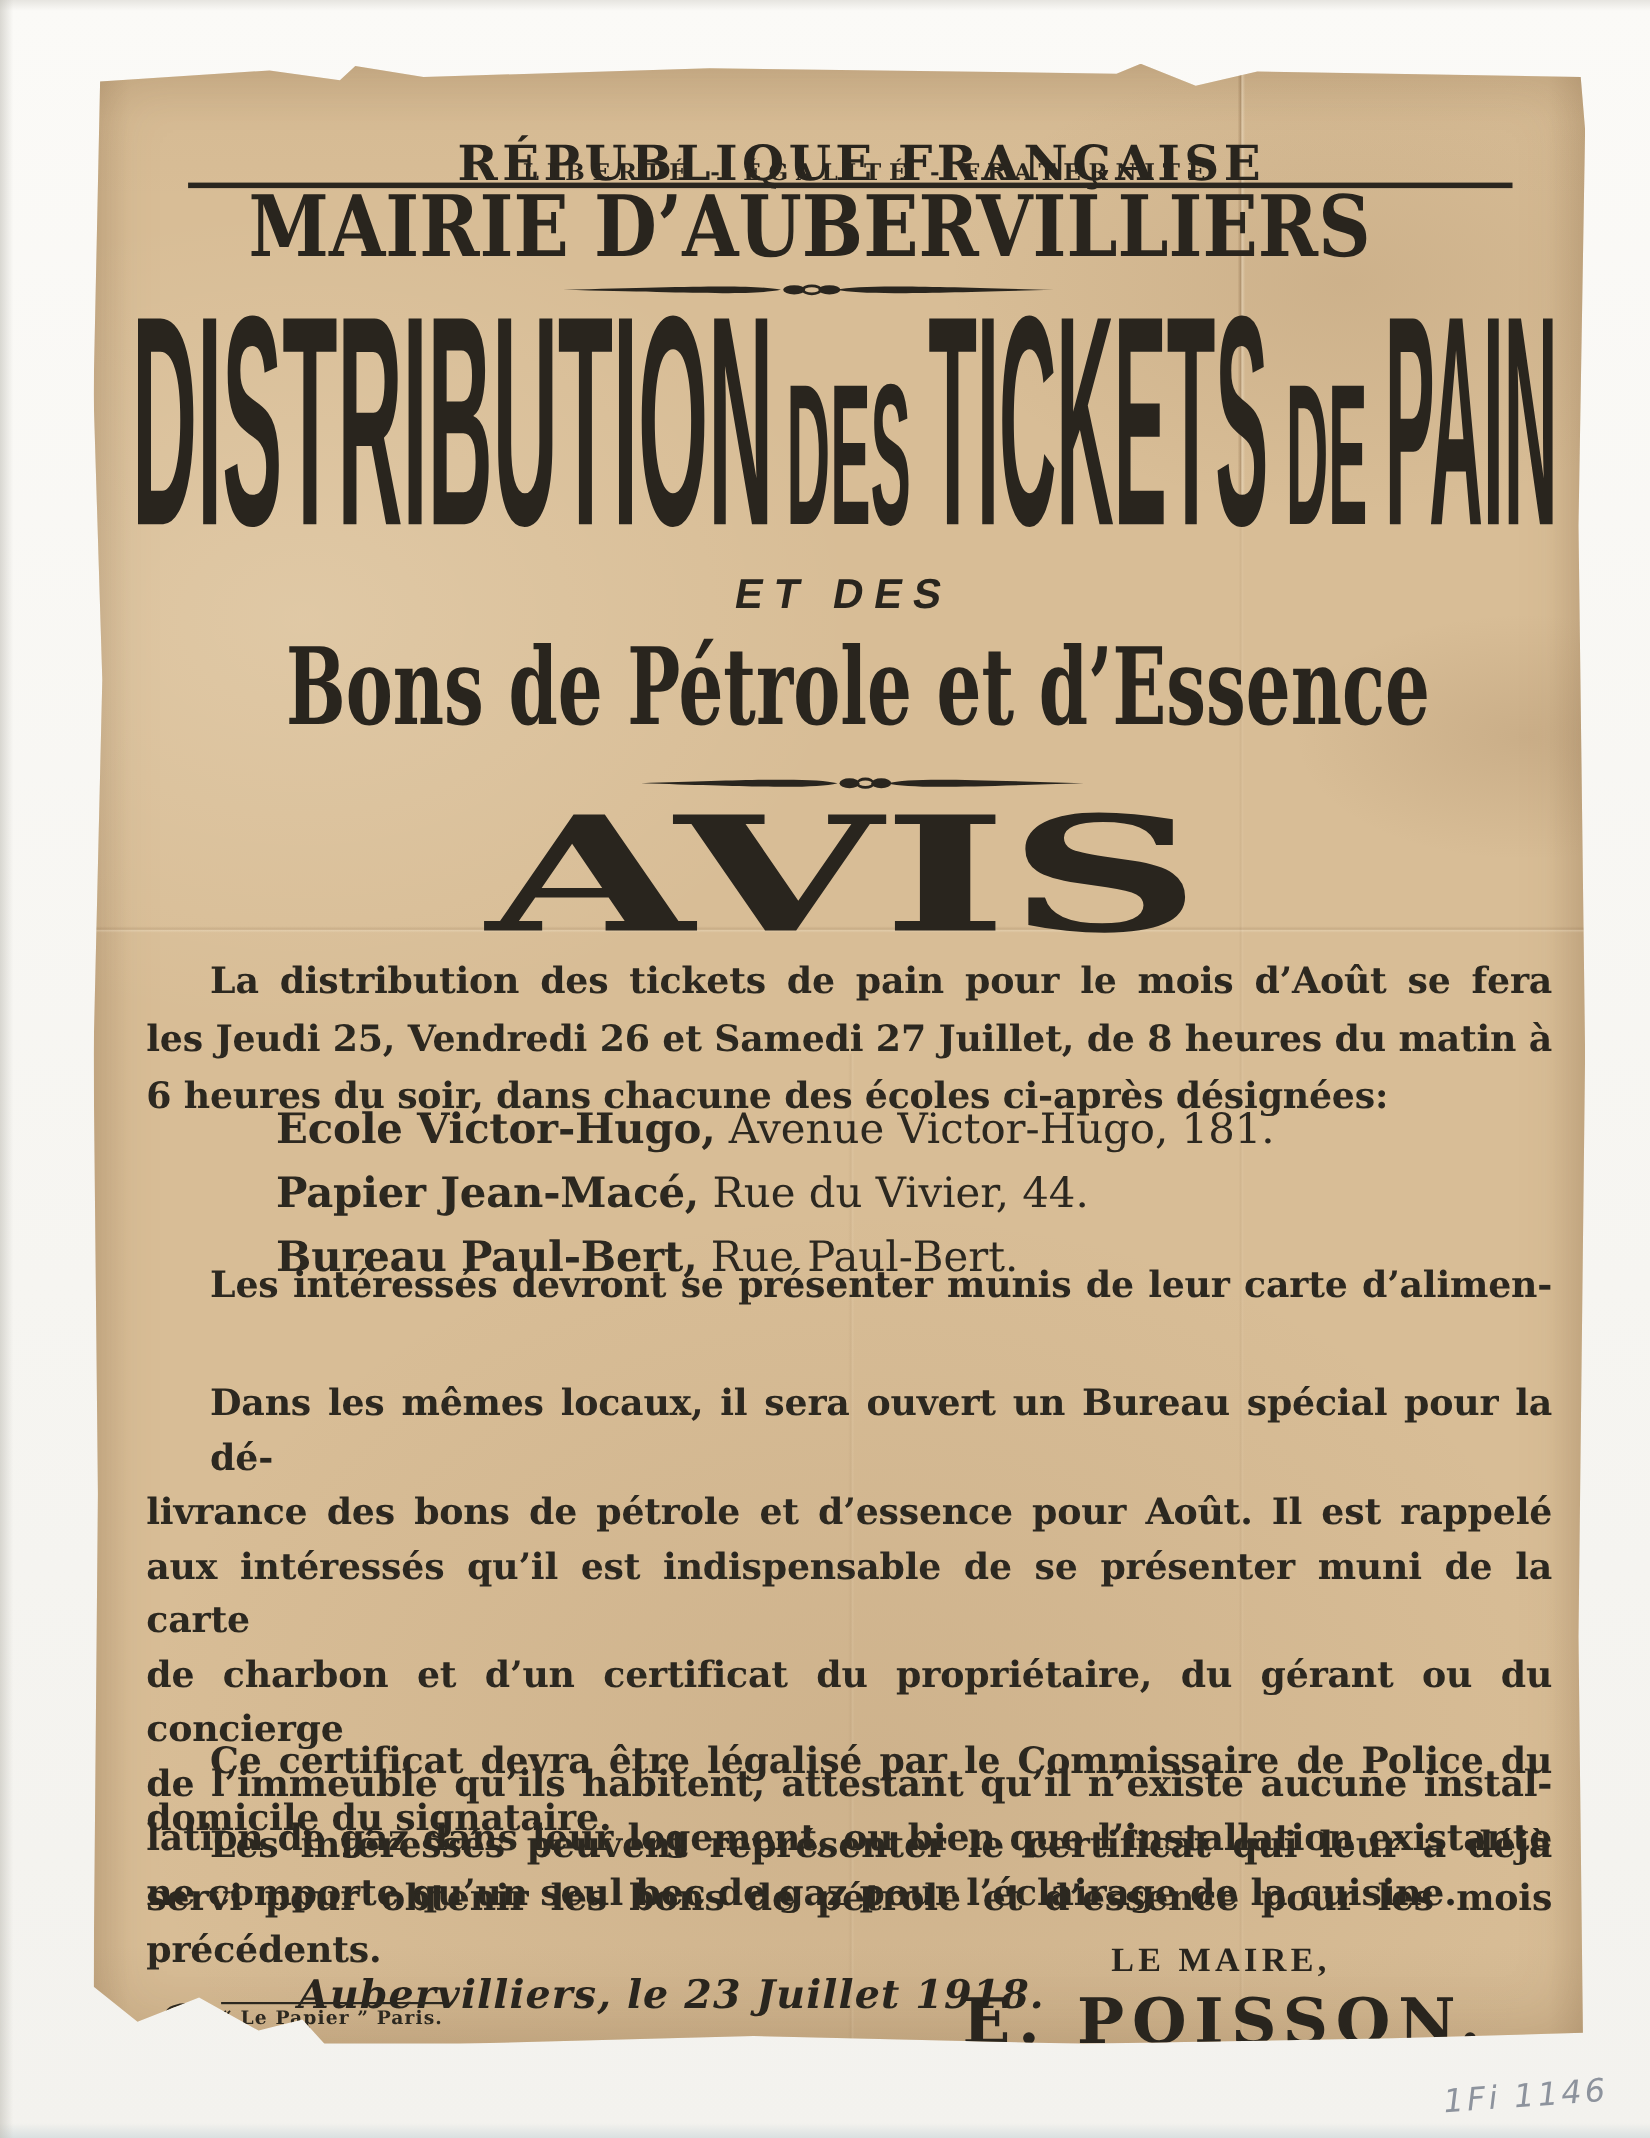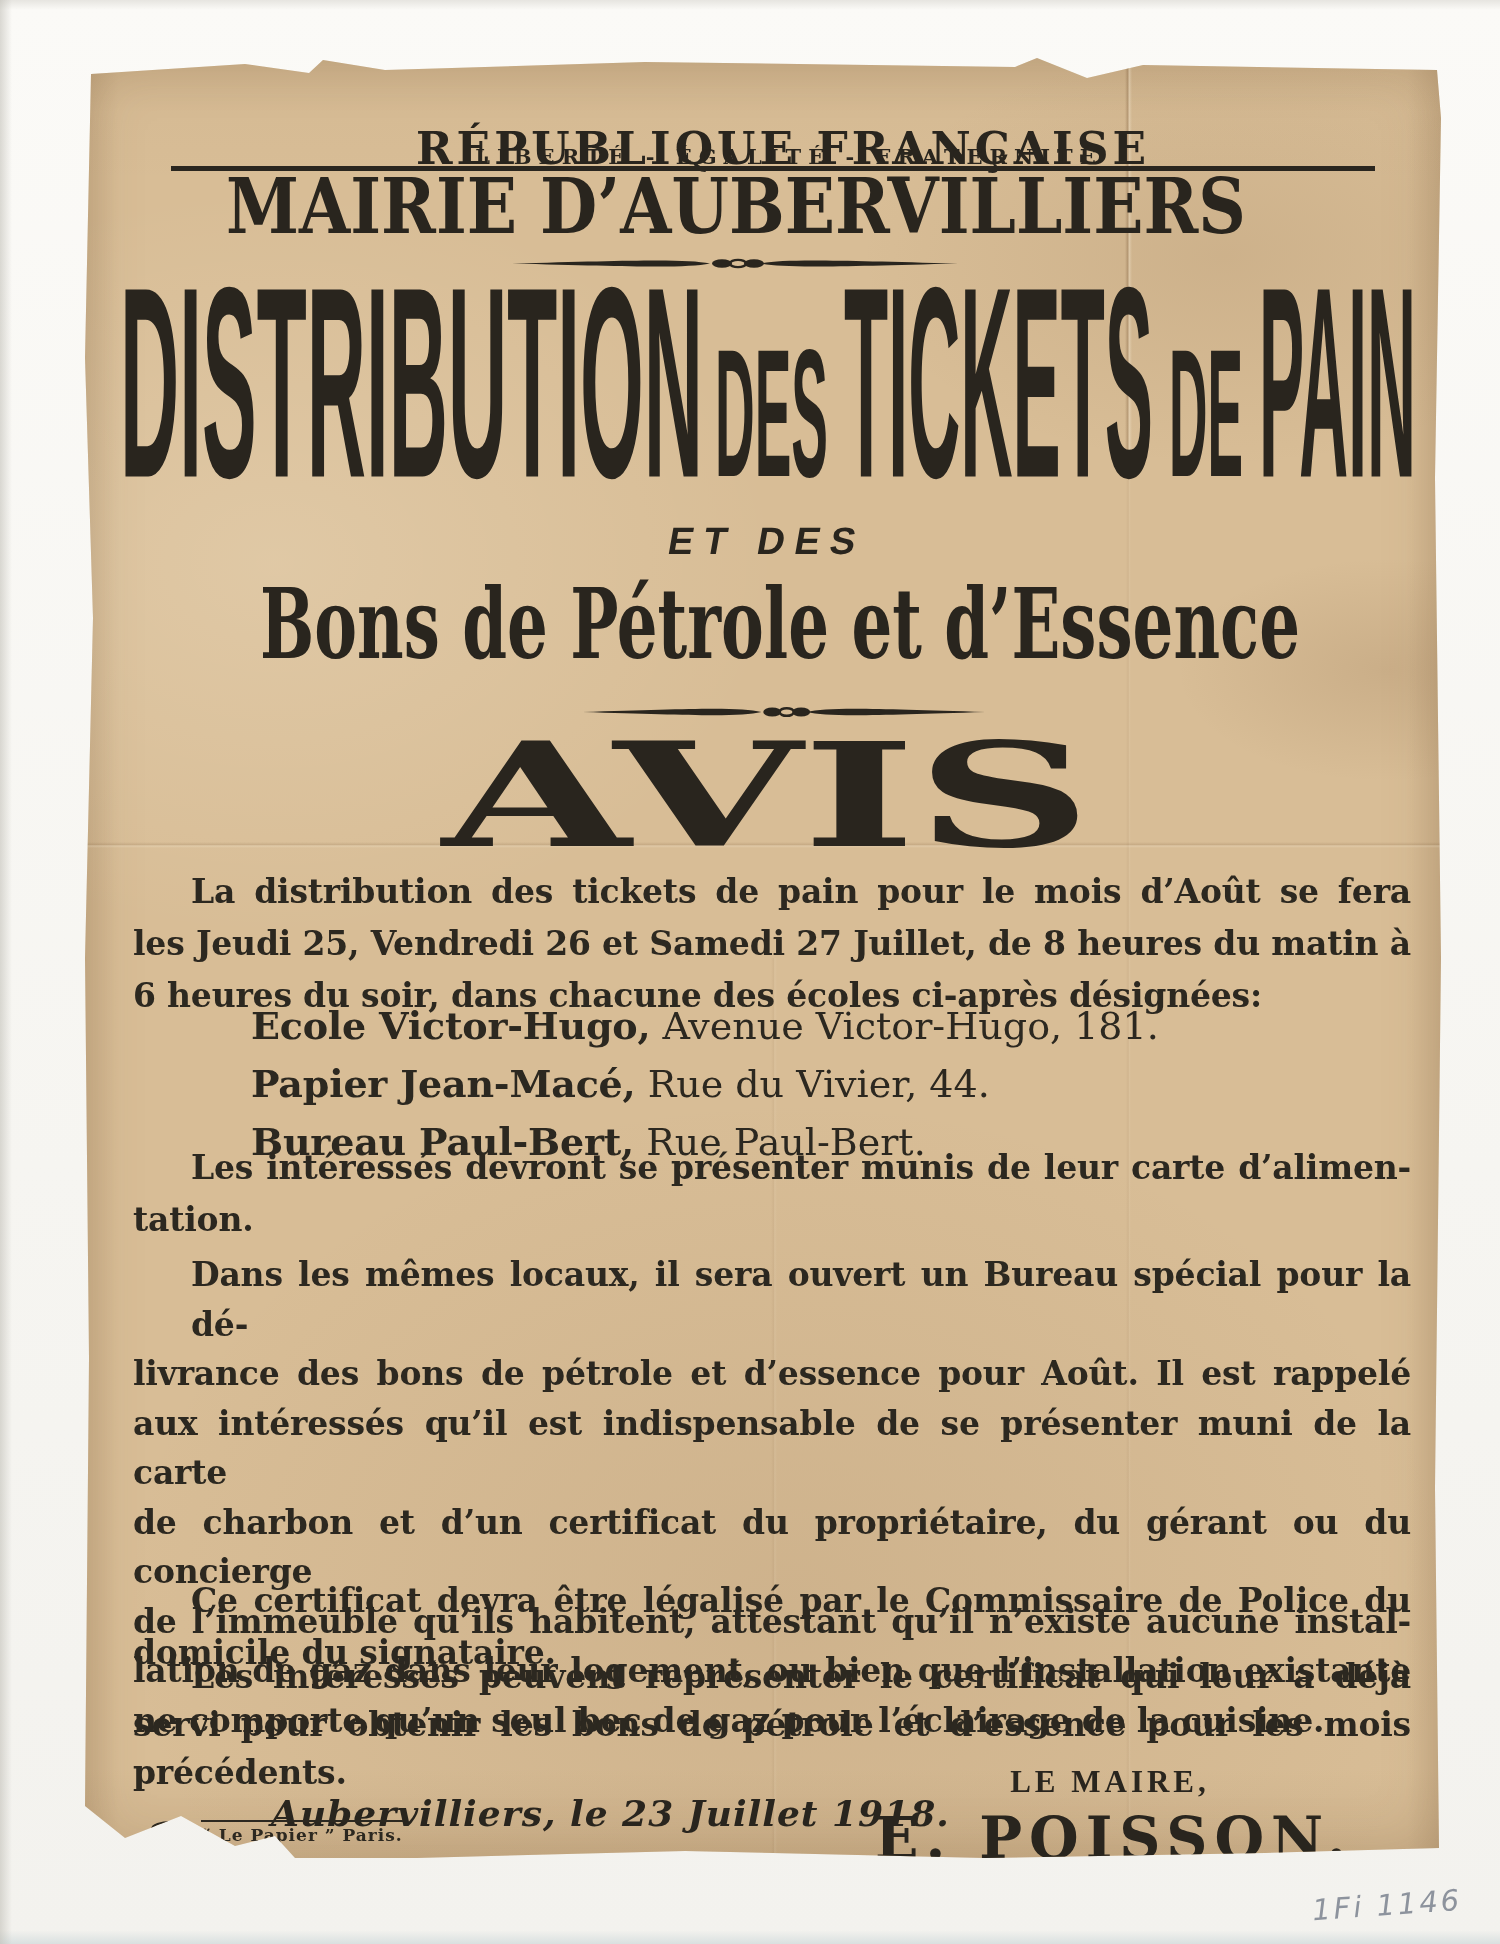--- a/index.html
+++ b/index.html
@@ -172,21 +172,20 @@
     <div>
       <span class="school-name">Papier Jean-Macé,</span><span class="school-addr">Rue du Vivier, 44.</span>
     </div>
     <div>
       <span class="school-name">Bureau Paul-Bert,</span><span class="school-addr">Rue Paul-Bert.</span>
     </div>
   </div>
 
   <div class="abs bodytext para2">
     <div class="jline indent">Les intéressés devront se présenter munis de leur carte d’alimen-</div>
-    <div class="jline lastline">tation.</div>
   </div>
 
   <div class="abs bodytext para3">
     <div class="jline indent">Dans les mêmes locaux, il sera ouvert un Bureau spécial pour la dé-</div>
     <div class="jline">livrance des bons de pétrole et d’essence pour Août. Il est rappelé</div>
     <div class="jline">aux intéressés qu’il est indispensable de se présenter muni de la carte</div>
     <div class="jline">de charbon et d’un certificat du propriétaire, du gérant ou du concierge</div>
     <div class="jline">de l’immeuble qu’ils habitent, attestant qu’il n’existe aucune instal-</div>
     <div class="jline">lation de gaz dans leur logement, ou bien que l’installation existante</div>
     <div class="jline lastline">ne comporte qu’un seul bec de gaz pour l’éclairage de la cuisine.</div>

